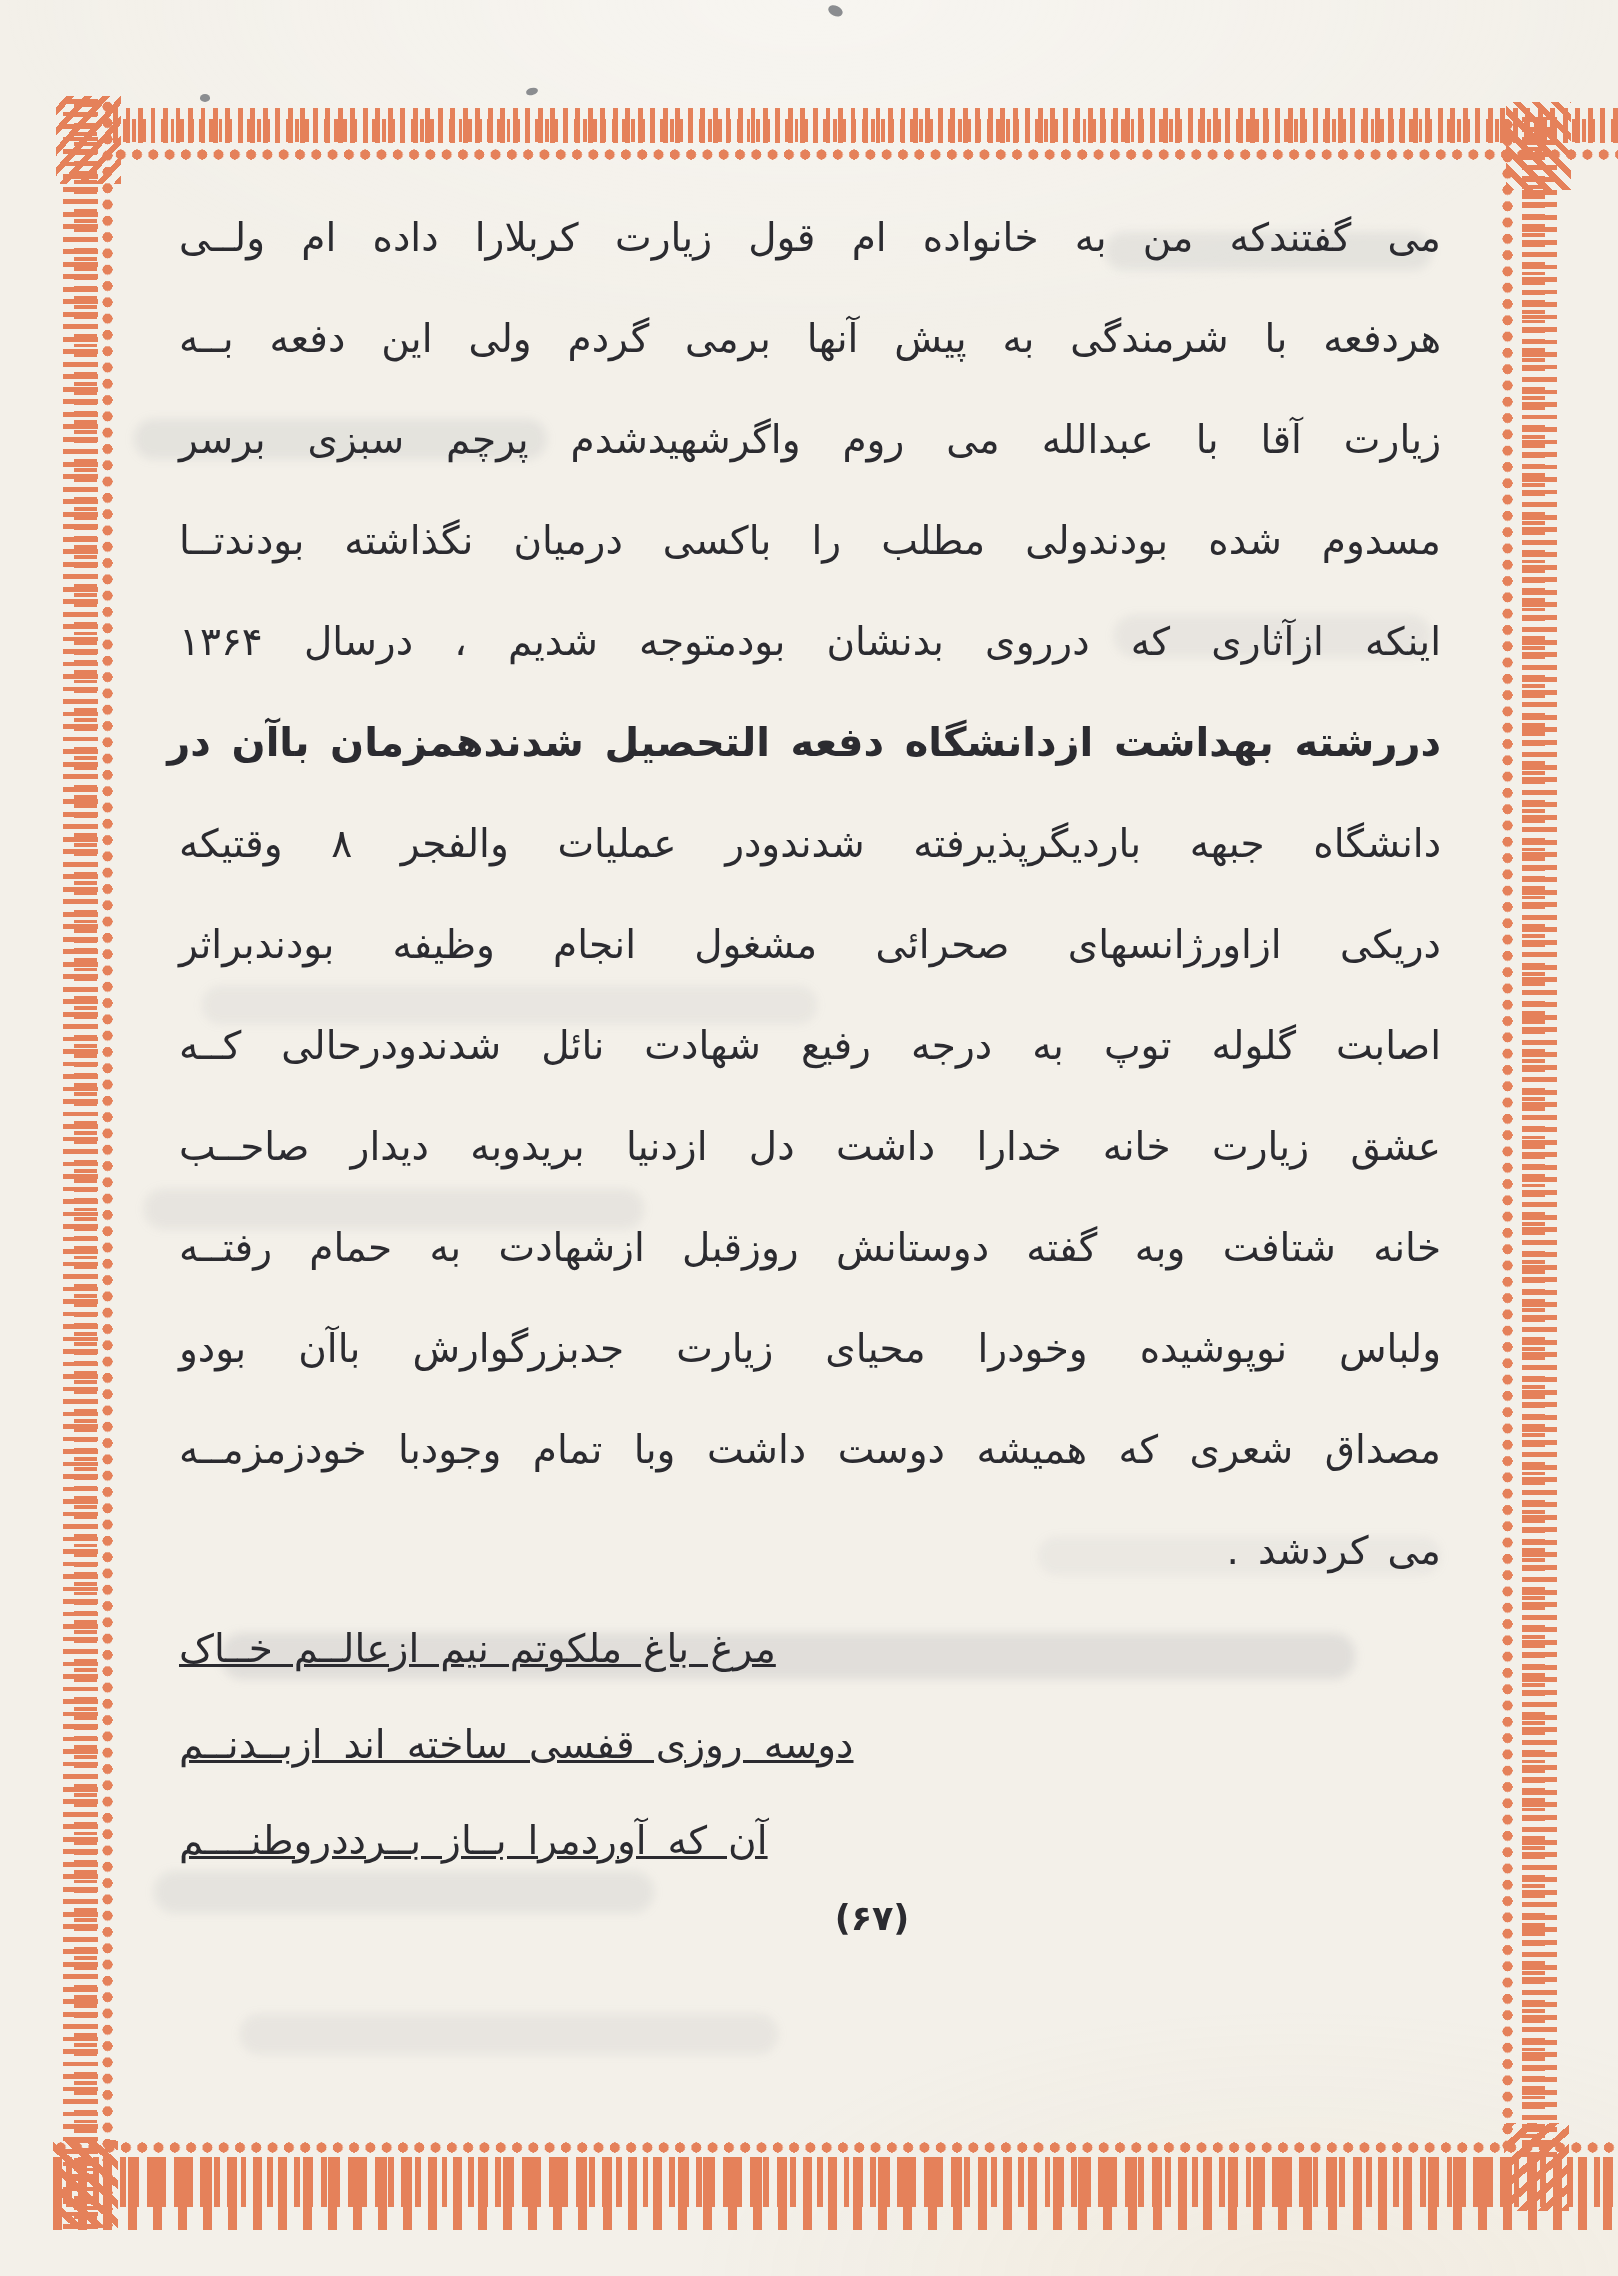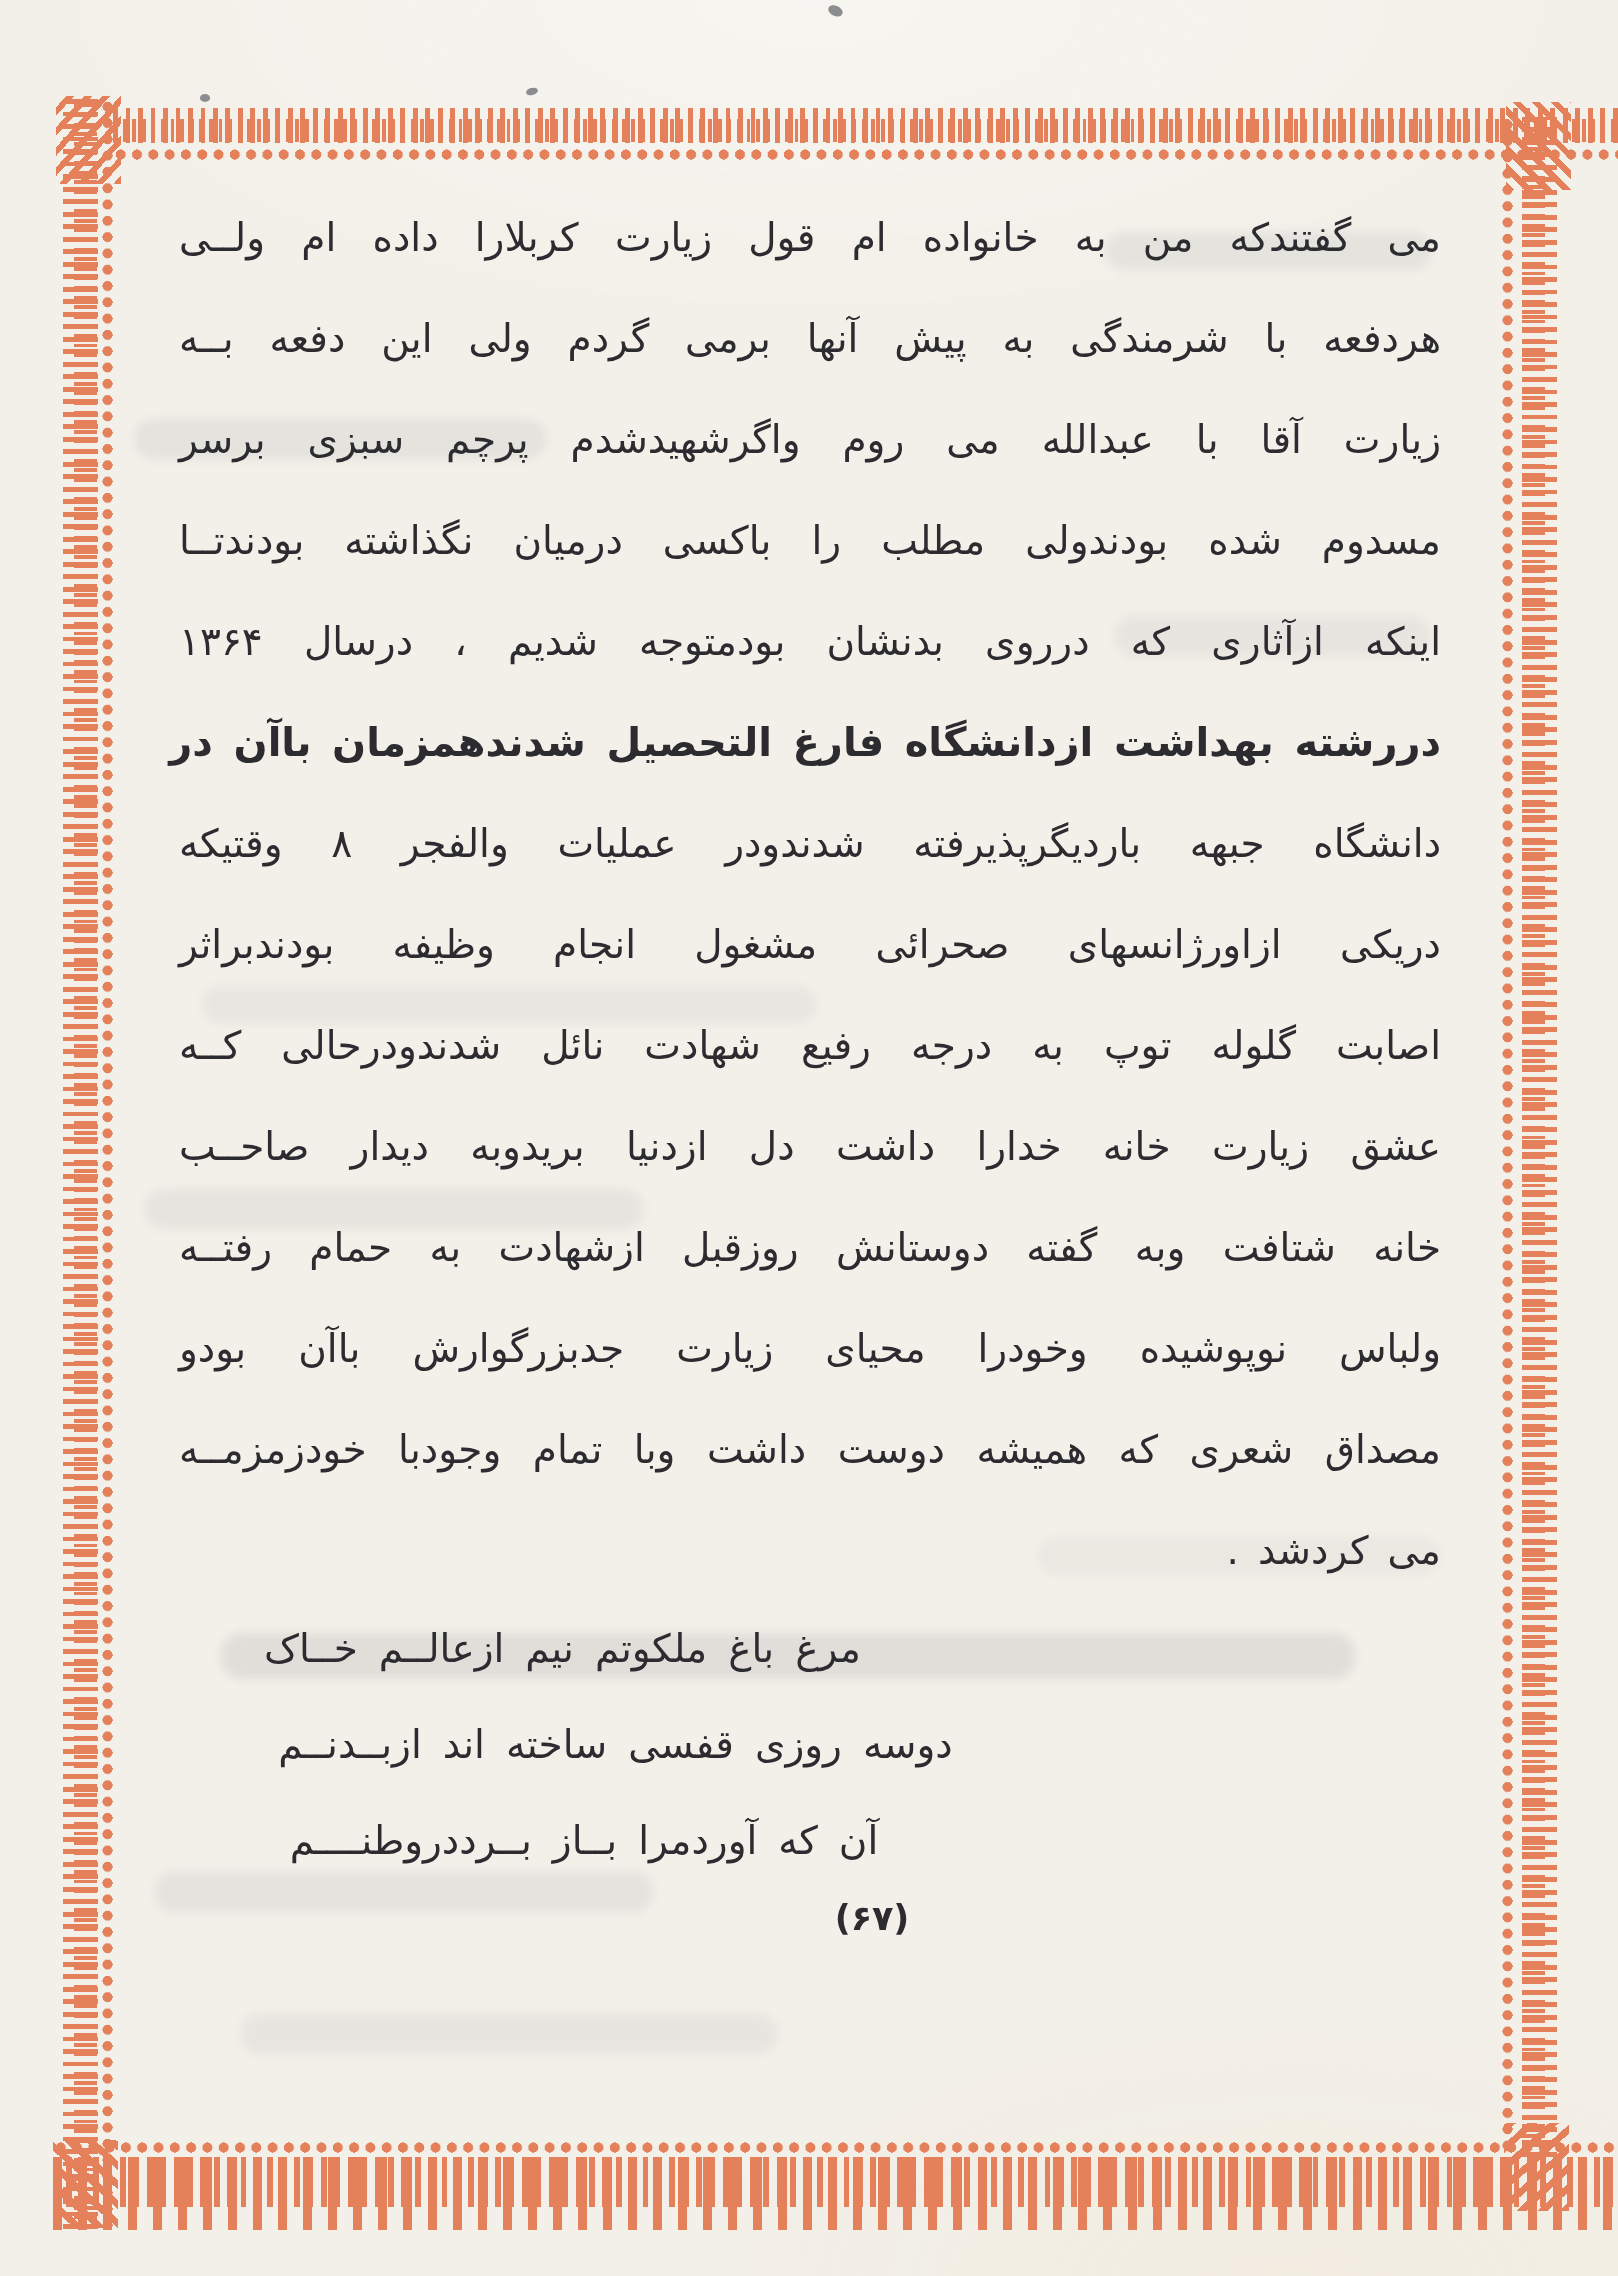--- a/index.html
+++ b/index.html
@@ -72,21 +72,21 @@
     font-size:39px;
   }
   .line{
     height:101px;line-height:101px;white-space:nowrap;
     text-align:justify;text-align-last:justify;
     word-spacing:6.7px;
     letter-spacing:0.5px;
   }
   .line.b{font-weight:bold;font-size:40px;}
   .line.short{text-align:center;text-align-last:right;}
-  .poem{height:96px;line-height:96px;white-space:nowrap;text-align:center;word-spacing:8.6px;}
+  .poem{height:96px;line-height:96px;white-space:nowrap;text-align:left;word-spacing:8.6px;text-decoration:underline;}
   .poem.p1{padding-right:495px;}
   .poem.p2{padding-right:389px;}
   .poem.p3{padding-right:1.9px;}
   .poem.p4{padding-right:452px;}
   .pagenum{
     height:58px;line-height:58px;text-align:center;
     font-weight:bold;font-size:35px;transform:translateX(62px);
   }
 
   
@@ -129,21 +129,21 @@
 <div class="speck k1"></div>
 <div class="speck k2"></div>
 <div class="speck k3"></div>
 
 <div class="text-col">
   <div class="line">می گفتندکه من به خانواده ام قول زیارت کربلارا داده ام ولــی</div>
   <div class="line">هردفعه با شرمندگی به پیش آنها برمی گردم ولی این دفعه بــه</div>
   <div class="line">زیارت آقا با عبدالله می روم واگرشهیدشدم پرچم سبزی برسر</div>
   <div class="line">مسدوم شده بودندولی مطلب را باکسی درمیان نگذاشته بودندتــا</div>
   <div class="line">اینکه ازآثاری که درروی بدنشان بودمتوجه شدیم ، درسال ۱۳۶۴</div>
-  <div class="line b">دررشته بهداشت ازدانشگاه فارغ التحصیل شدندهمزمان باآن در</div>
+  <div class="line b">دررشته بهداشت ازدانشگاه دفعه التحصیل شدندهمزمان باآن در</div>
   <div class="line">دانشگاه جبهه باردیگرپذیرفته شدندودر عملیات والفجر ۸ وقتیکه</div>
   <div class="line">دریکی ازاورژانسهای صحرائی مشغول انجام وظیفه بودندبراثر</div>
   <div class="line">اصابت گلوله توپ به درجه رفیع شهادت نائل شدندودرحالی کــه</div>
   <div class="line">عشق زیارت خانه خدارا داشت دل ازدنیا بریدوبه دیدار صاحــب</div>
   <div class="line">خانه شتافت وبه گفته دوستانش روزقبل ازشهادت به حمام رفتــه</div>
   <div class="line">ولباس نوپوشیده وخودرا محیای زیارت جدبزرگوارش باآن بودو</div>
   <div class="line">مصداق شعری که همیشه دوست داشت وبا تمام وجودبا خودزمزمــه</div>
   <div class="line short">می کردشد .</div>
 
   <div class="poem p1">مرغ باغ ملکوتم نیم ازعالــم خــاک</div>

